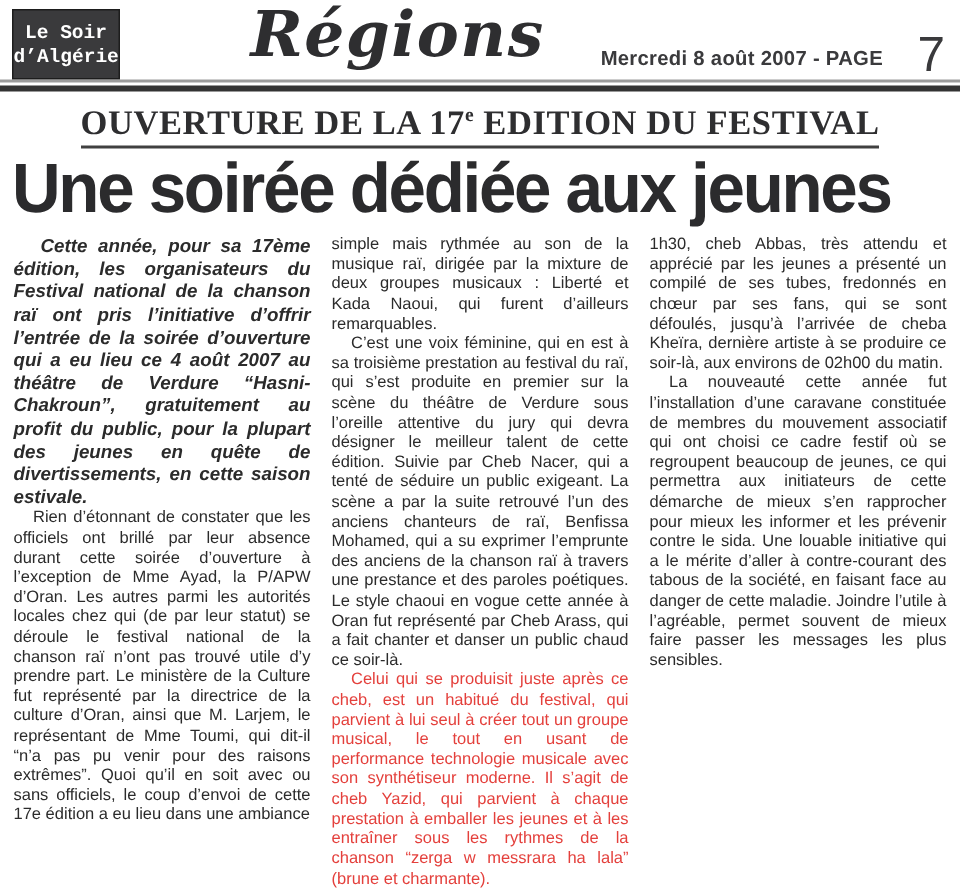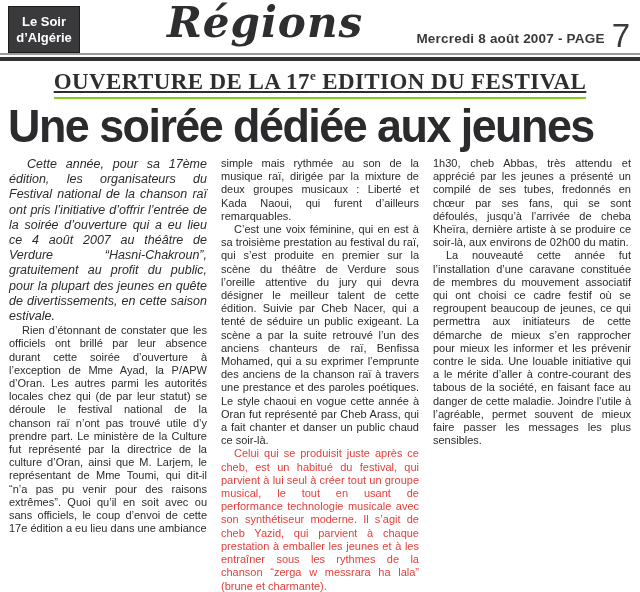--- a/index.html
+++ b/index.html
@@ -11,35 +11,35 @@
     color:#2b2b2b;
     position:relative;
   }
   
   .masthead { position:relative; height:61px; }
   .logo-box {
     position:absolute; left:8px; top:6px;
     width:72px; height:47px;
     background:#3a3a3c; border:1px solid #1d1d1d;
     color:#ffffff; text-align:center;
-    font-family:Liberation Sans, sans-serif; font-weight:bold;
+    font-family:Liberation Mono, monospace; font-weight:bold;
     font-size:13px; line-height:16px;
     padding-top:7px;
   }
   .section-script {
     position:absolute; left:150px; top:-2px; width:230px;
     text-align:center;
     font-family:"DejaVu Serif", serif;
     font-style:italic; font-weight:bold;
     font-size:42px; letter-spacing:1px;
     color:#2e2e30;
   }
   .dateline {
     position:absolute; right:10px; top:24px;
-    display:flex; align-items:flex-end; gap:7px;
+    display:flex; align-items:flex-end; gap:23px;
     color:#3a3a3c;
   }
   .dateline .date-text {
     font-weight:bold; font-size:13.5px; line-height:18px; letter-spacing:0.2px;
   }
   .dateline .page-number {
     font-weight:400; font-size:33px; line-height:24px;
   }
   .rule-thin  { position:absolute; left:0; right:0; top:53px; height:2px; background:#9b9b9b; }
   .rule-thick { position:absolute; left:0; right:0; top:57px; height:4px; background:#333333; }
@@ -47,41 +47,41 @@
   
   .headline {
     margin-top:7px;
     text-align:center;
     font-family:"Liberation Serif", serif;
     font-weight:bold; font-size:23px; line-height:28px;
     letter-spacing:0.4px; color:#2e2e30;
   }
   .headline .hl-line {
     display:inline-block;
-    border-bottom:2px solid #84cc16;
-    padding-bottom:1px; margin-bottom:2px;text-decoration:underline;
+    border-bottom:2px solid #404040;
+    padding-bottom:1px; margin-bottom:2px;
   }
   .headline sup { font-size:13px; vertical-align:super; line-height:0; }
 
   
   .article-title {
     margin:1px 8px 0 8px;
     font-weight:bold; font-size:44px; line-height:46px;
     letter-spacing:-1.5px; white-space:nowrap;
     transform:scale(1.02,1.06); transform-origin:left top;
     color:#2b2b2d;
   }
 
   
   .article { display:flex; gap:14px; padding:0 9px; margin-top:9px; }
   .col { flex:1 1 0; min-width:0; }
   .col p { margin:0; font-size:11px; line-height:13.2px; text-align:justify; }
   .col p.indent { text-indent:13px; }
   .intro {
-    font-weight:normal; font-style:italic;
+    font-weight:bold; font-style:italic;
     font-size:12.5px !important; line-height:15.2px !important;
     text-indent:18px;
   }
   .byline { font-weight:bold; font-size:11.5px !important; line-height:15px !important; text-indent:8px; text-align:left !important; }
   .red-text { color:#e4403c; }
 </style>
 </head>
 <body>
 
 <div class="masthead">

